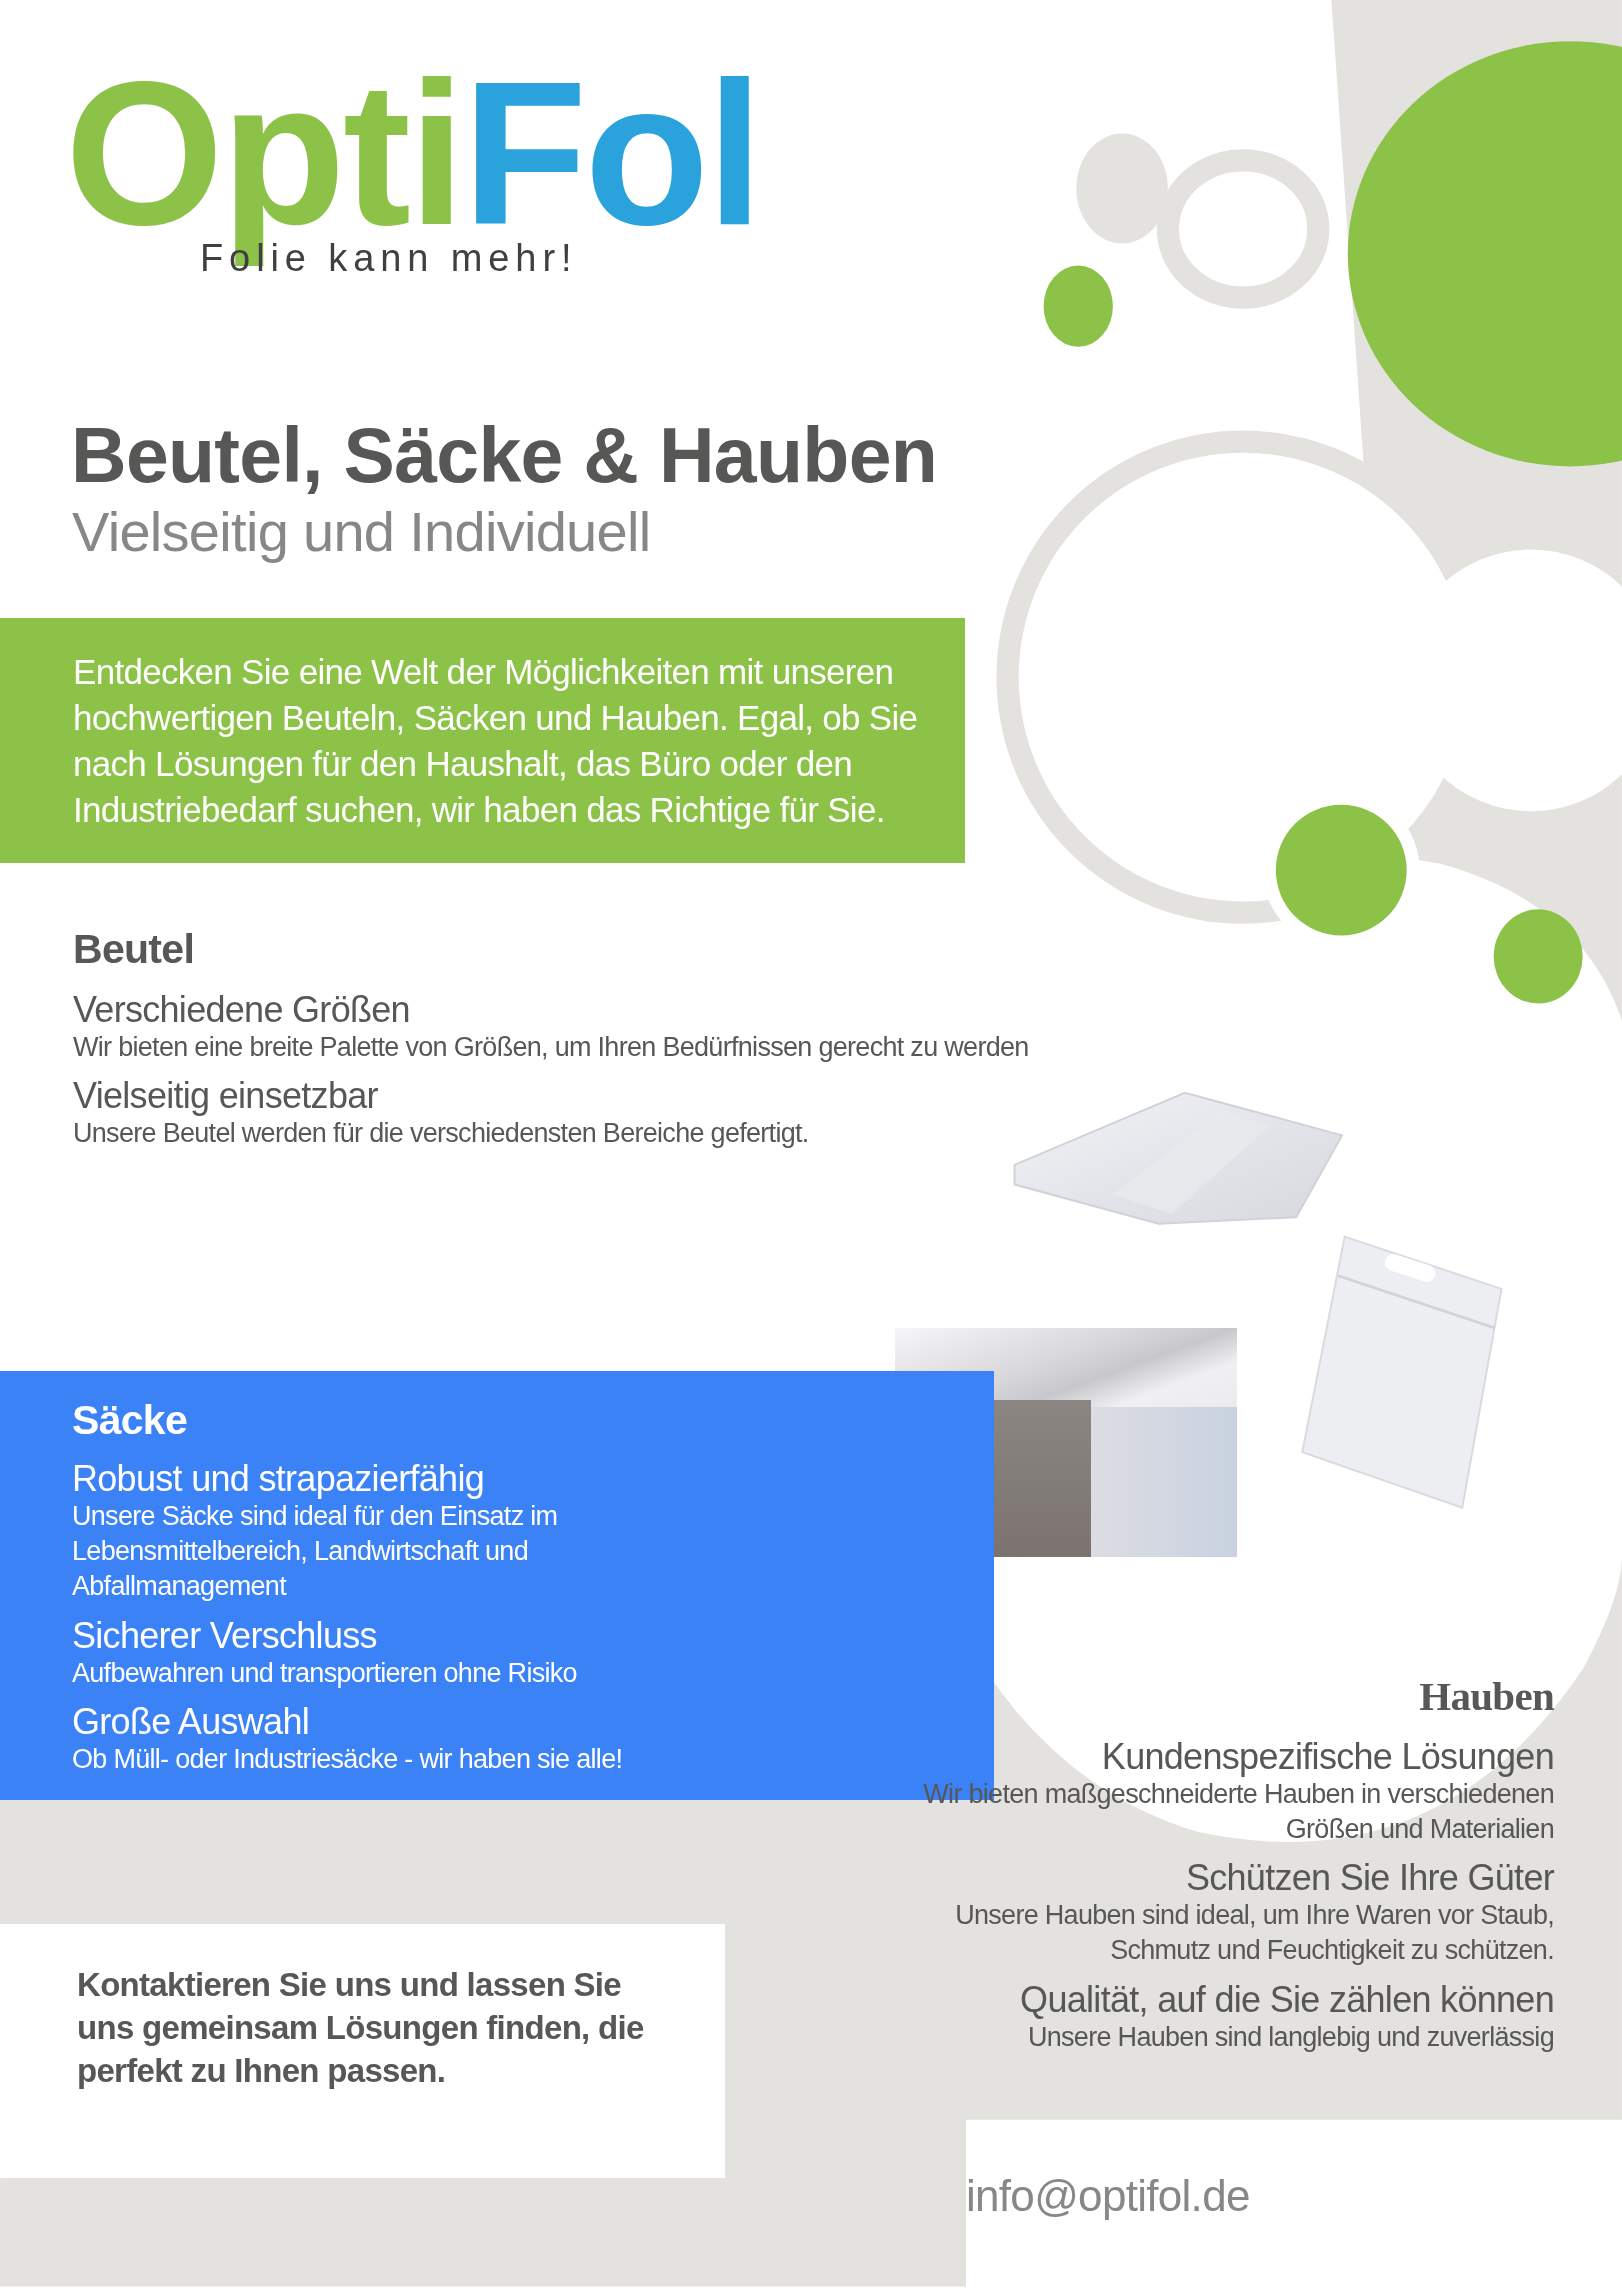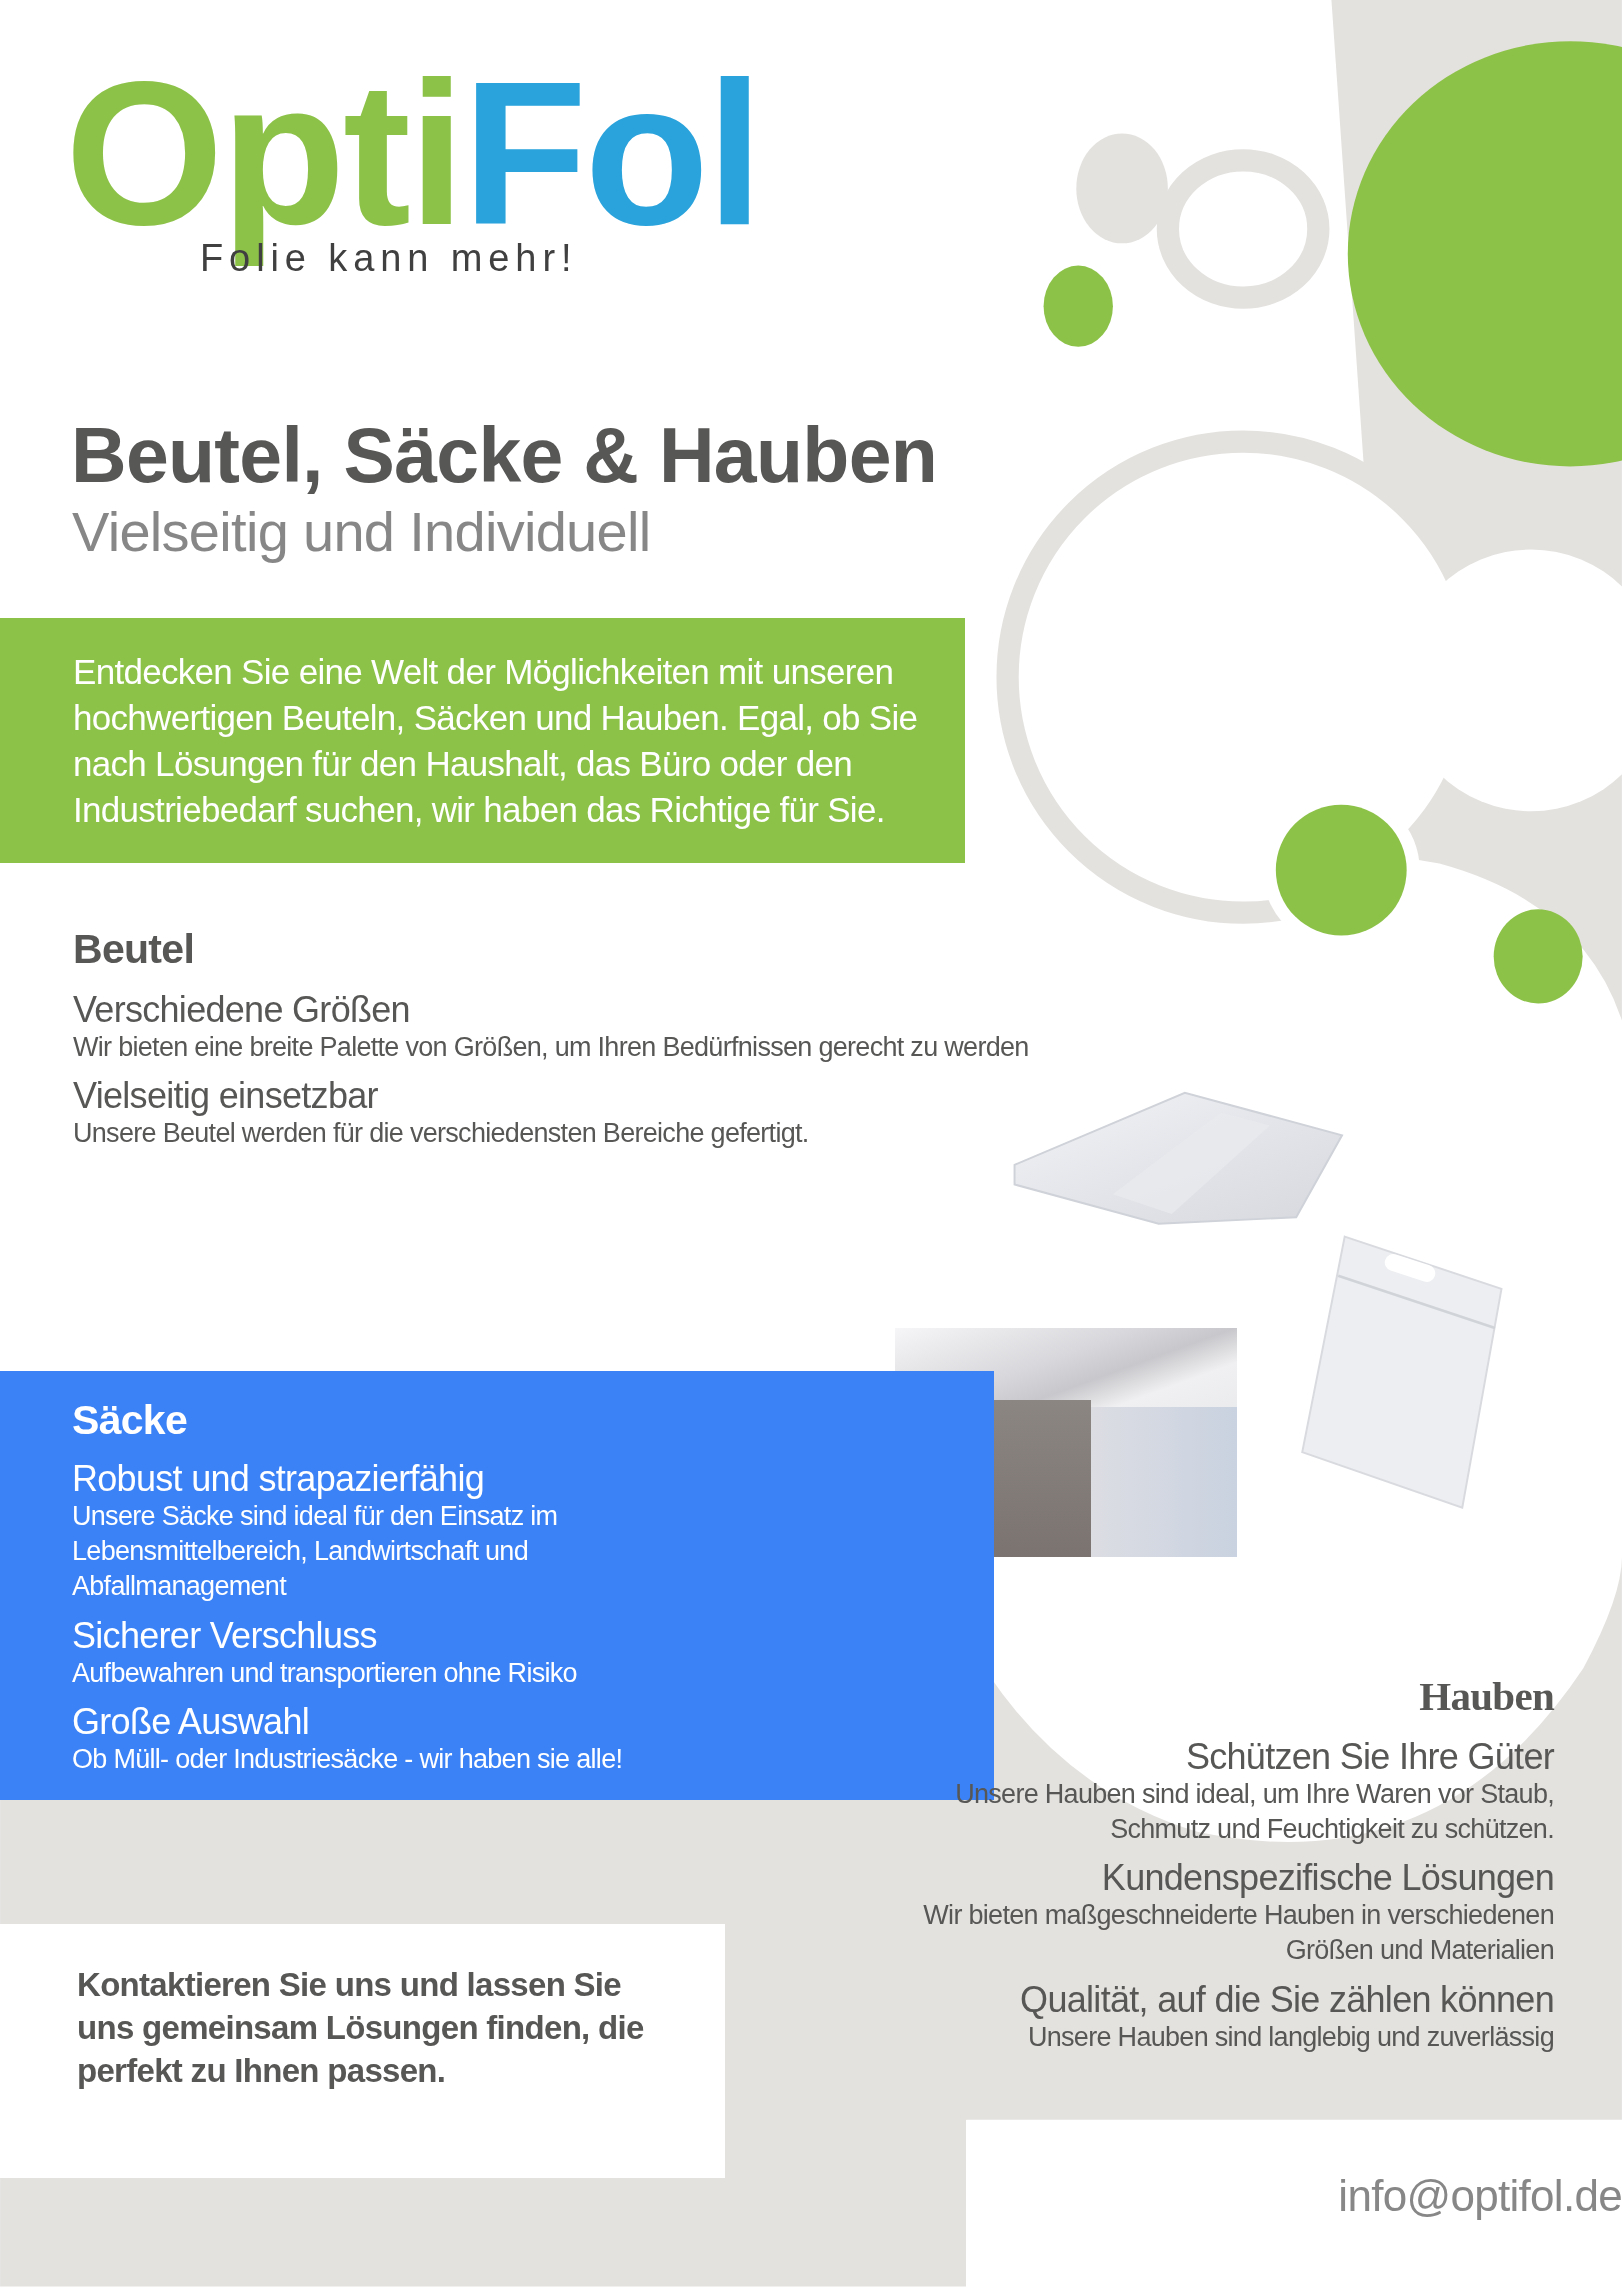--- a/index.html
+++ b/index.html
@@ -43,21 +43,21 @@
 
   .hauben { right: 68px; top: 1672px; width: 785px; text-align: right; color: #575756; }
   .hauben .sec-title { margin-bottom: 15.7px; font-family: Liberation Serif, serif; }
   .hauben .sub-head { white-space: normal; }
 
   .contact-box { left: 0; top: 1924px; width: 725px; height: 254px; background: #ffffff; }
   .contact-text { position: absolute; left: 77px; top: 39px; width: 576px; font-weight: bold;
                   font-size: 33px; line-height: 43px; color: #575756; letter-spacing: -0.7px; }
 
   .email-box { left: 966px; top: 2120px; width: 656px; height: 169px; background: #ffffff; }
-  .email-text { position: absolute; left: 0; right: 0; top: 51px; text-align: right;
+  .email-text { position: absolute; left: 0; right: 0; top: 51px; text-align: left;
                 font-size: 44px; color: #878787; letter-spacing: -0.7px; }
 
   .photo { position: absolute; overflow: hidden; }
 </style>
 </head>
 <body>
 
 <svg class="bg" width="1622" height="2295" viewBox="0 0 2479 3508">
 
   <path d="M2035 0 L2479 0 L2479 1560 Q2420 1380 2200 1320 Q2050 1290 1910 1335 L2000 1090 L2085 720 Z" fill="#e4e2df"></path>
@@ -148,26 +148,26 @@
     <div class="item">
       <div class="sub-head">Große Auswahl</div>
       <div class="sub-body">Ob Müll- oder Industriesäcke - wir haben sie alle!</div>
     </div>
   </div>
 </div>
 
 <div class="abs hauben">
   <div class="sec-title">Hauben</div>
   <div class="item">
+    <div class="sub-head">Kundenspezifische Lösungen</div>
+    <div class="sub-body" style="margin-left:auto; width:720px">Wir bieten maßgeschneiderte Hauben in verschiedenen Größen und Materialien</div>
+  </div>
+  <div class="item">
     <div class="sub-head">Schützen Sie Ihre Güter</div>
     <div class="sub-body" style="margin-left:auto; width:622px">Unsere Hauben sind ideal, um Ihre Waren vor Staub, Schmutz und Feuchtigkeit zu schützen.</div>
-  </div>
-  <div class="item">
-    <div class="sub-head">Kundenspezifische Lösungen</div>
-    <div class="sub-body" style="margin-left:auto; width:720px">Wir bieten maßgeschneiderte Hauben in verschiedenen Größen und Materialien</div>
   </div>
   <div class="item">
     <div class="sub-head">Qualität, auf die Sie zählen können</div>
     <div class="sub-body">Unsere Hauben sind langlebig und zuverlässig</div>
   </div>
 </div>
 
 <div class="abs contact-box">
   <div class="contact-text">Kontaktieren Sie uns und lassen Sie uns gemeinsam Lösungen finden, die perfekt zu Ihnen passen.</div>
 </div>

